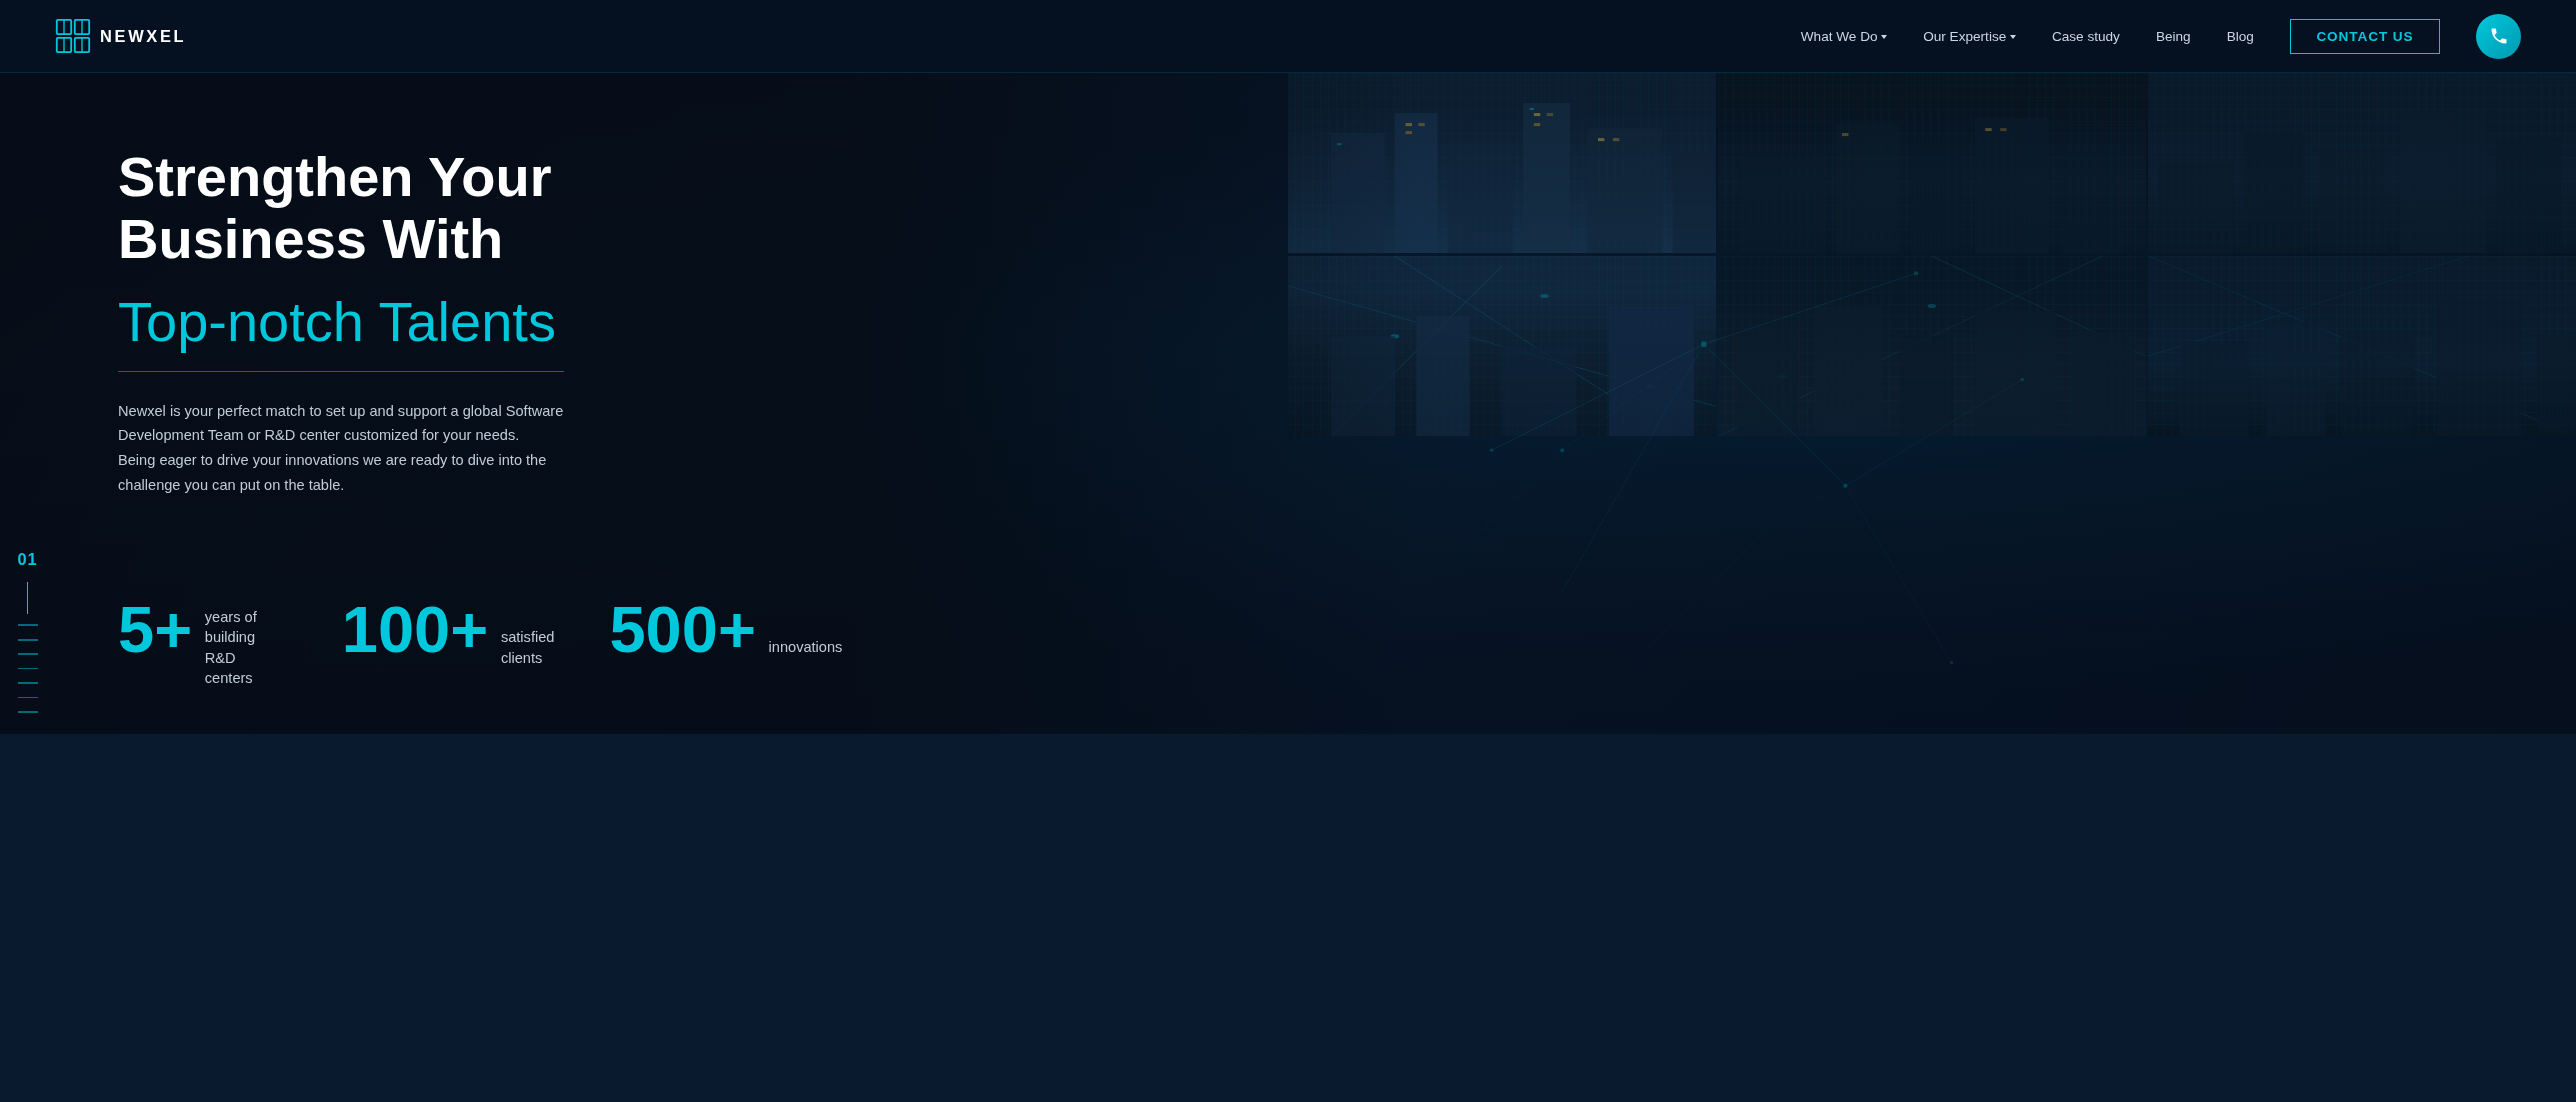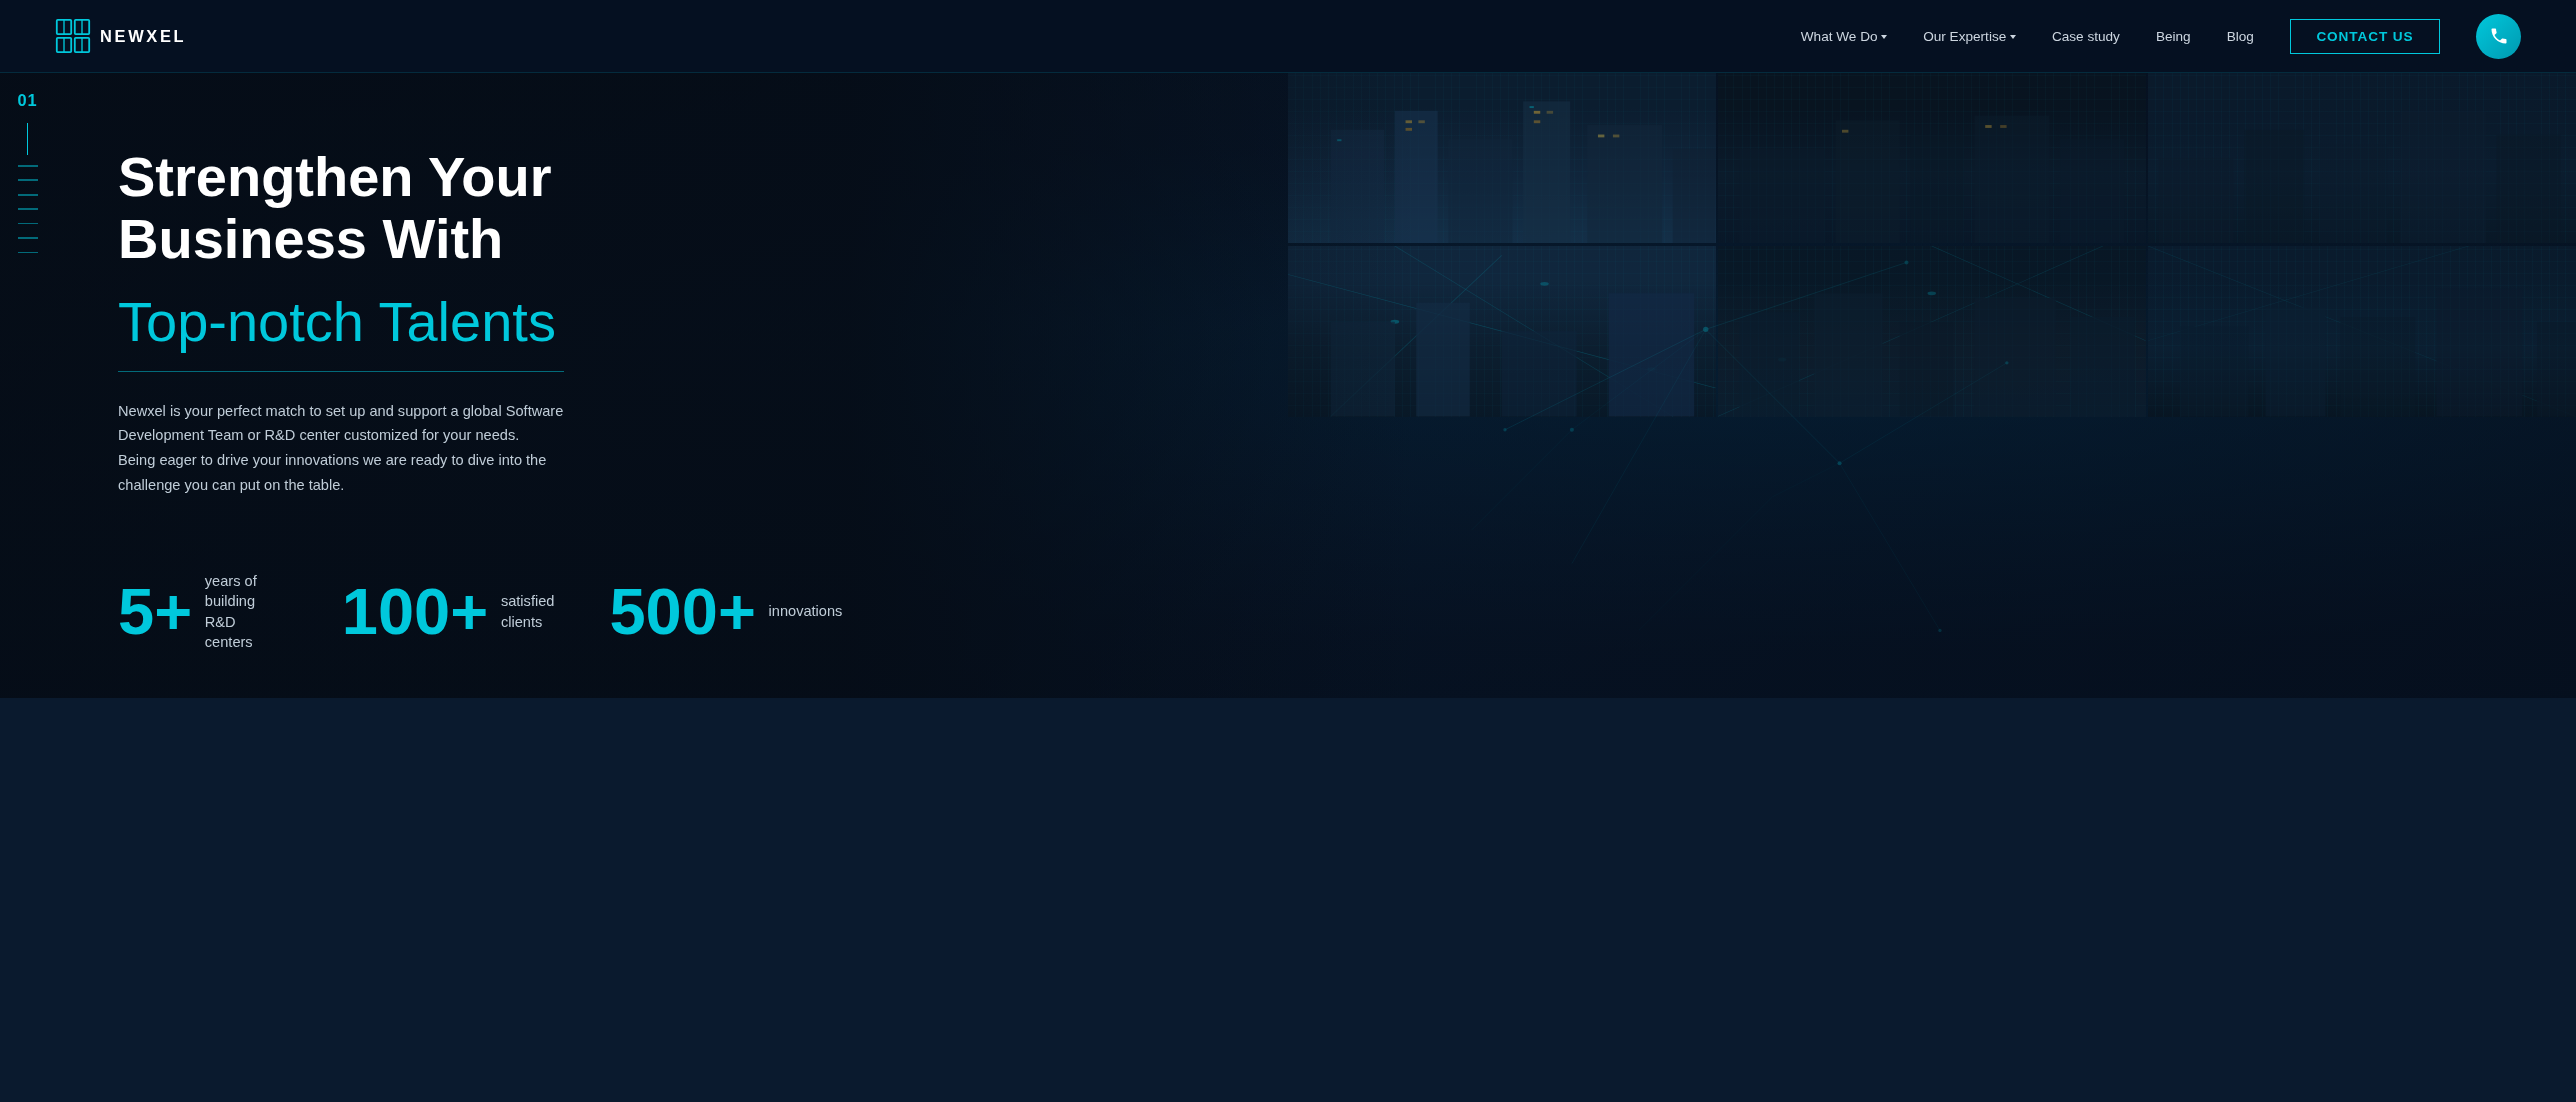--- a/index.html
+++ b/index.html
@@ -201,20 +201,21 @@
       left: 0;
       top: 0;
       bottom: 0;
       width: 55px;
       z-index: 6;
       display: flex;
       flex-direction: column;
       align-items: center;
       padding: 18px 0;
       gap: 7.3px;
+      justify-content: flex-end;
     }
 
     .page-number {
       color: #00c8dc;
       font-size: 16.4px;
       font-weight: 700;
       letter-spacing: 0.9px;
       margin-bottom: 5.5px;
     }
 
@@ -292,20 +293,21 @@
       font-weight: 800;
       color: #00c8dc;
       line-height: 1;
     }
 
     .stat-label {
       font-size: 14.6px;
       color: #c0cdd8;
       line-height: 1.4;
       max-width: 82px;
+      margin-top: 36px;
     }
   </style>
 </head>
 <body>
 
 <nav>
   <a class="nav-logo" href="#">
 
     <svg class="logo-icon" viewBox="0 0 40 40" fill="none" xmlns="http://www.w3.org/2000/svg">
       <rect x="2" y="2" width="16" height="16" rx="1" stroke="#00c8dc" stroke-width="2" fill="none"></rect>

